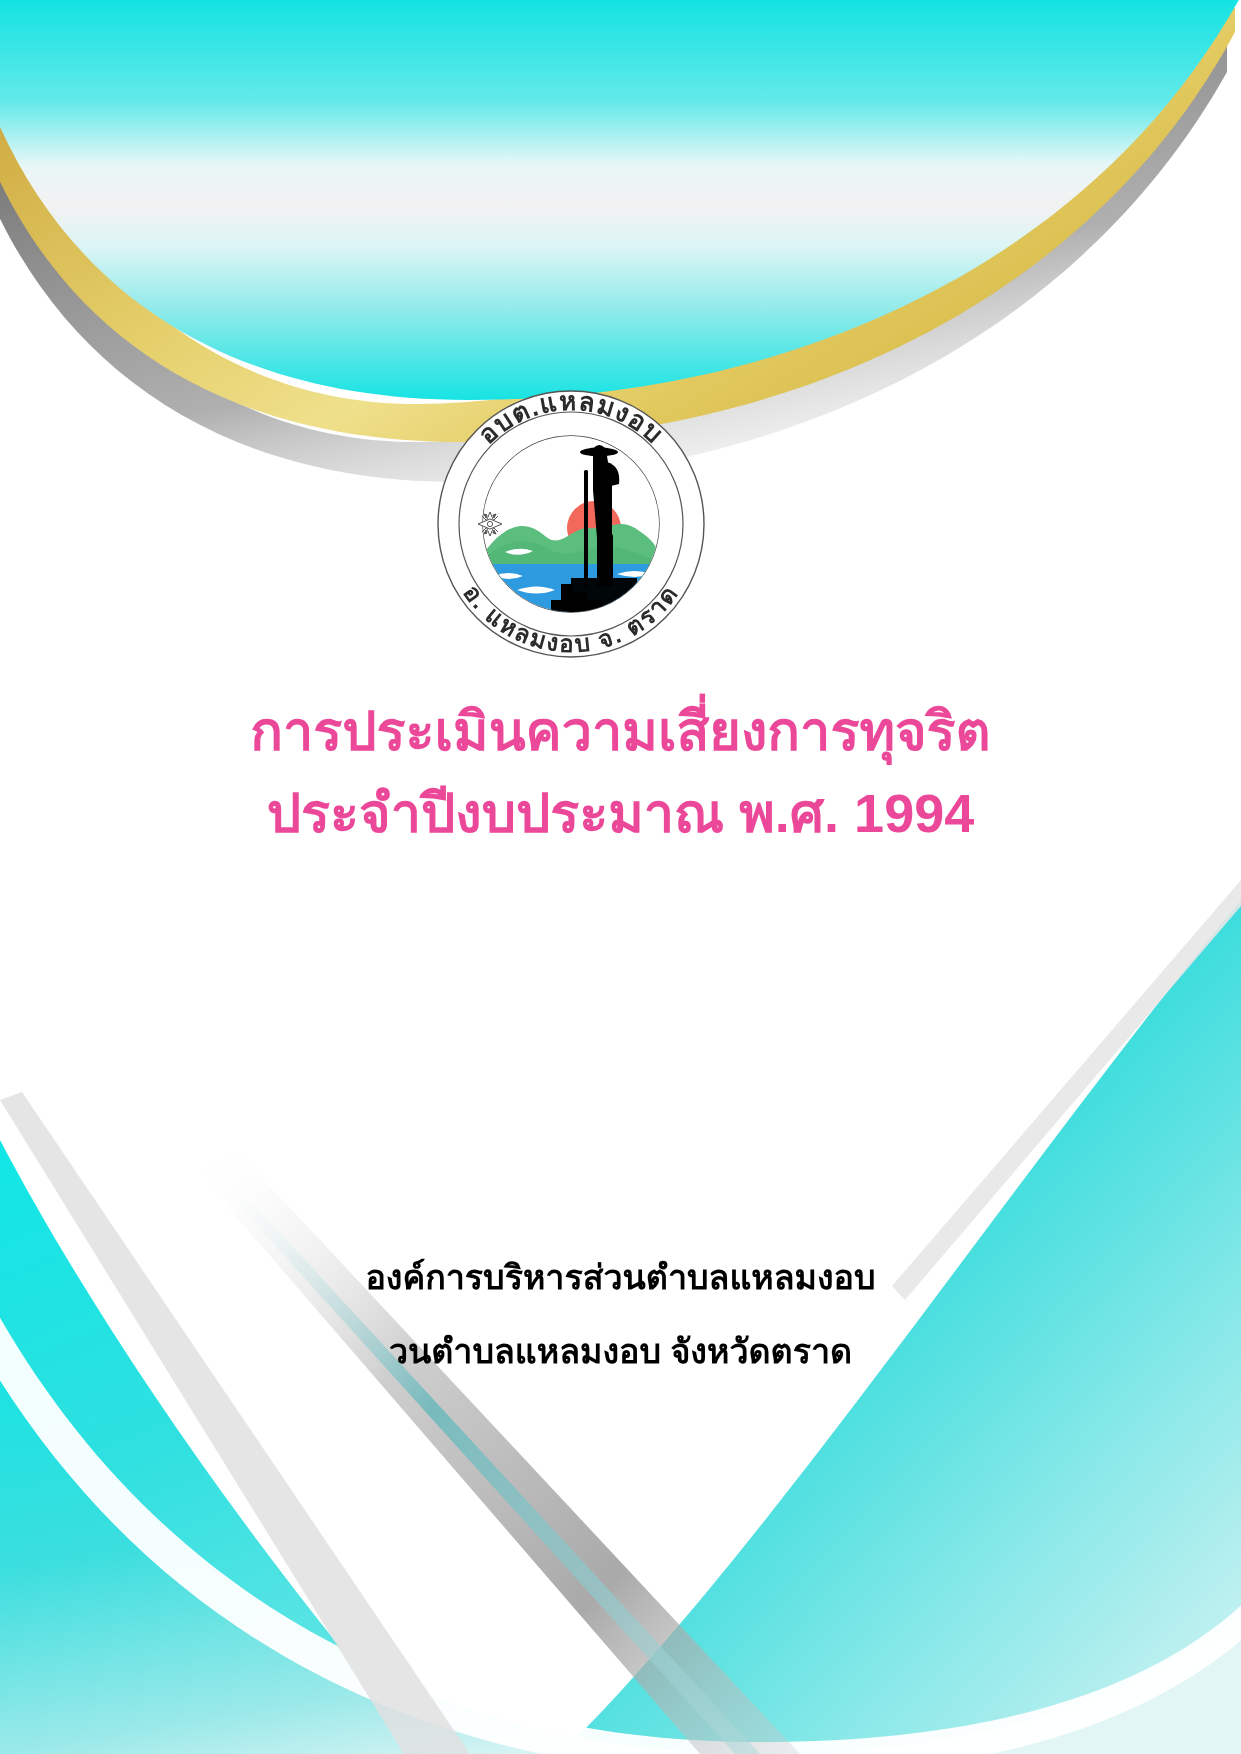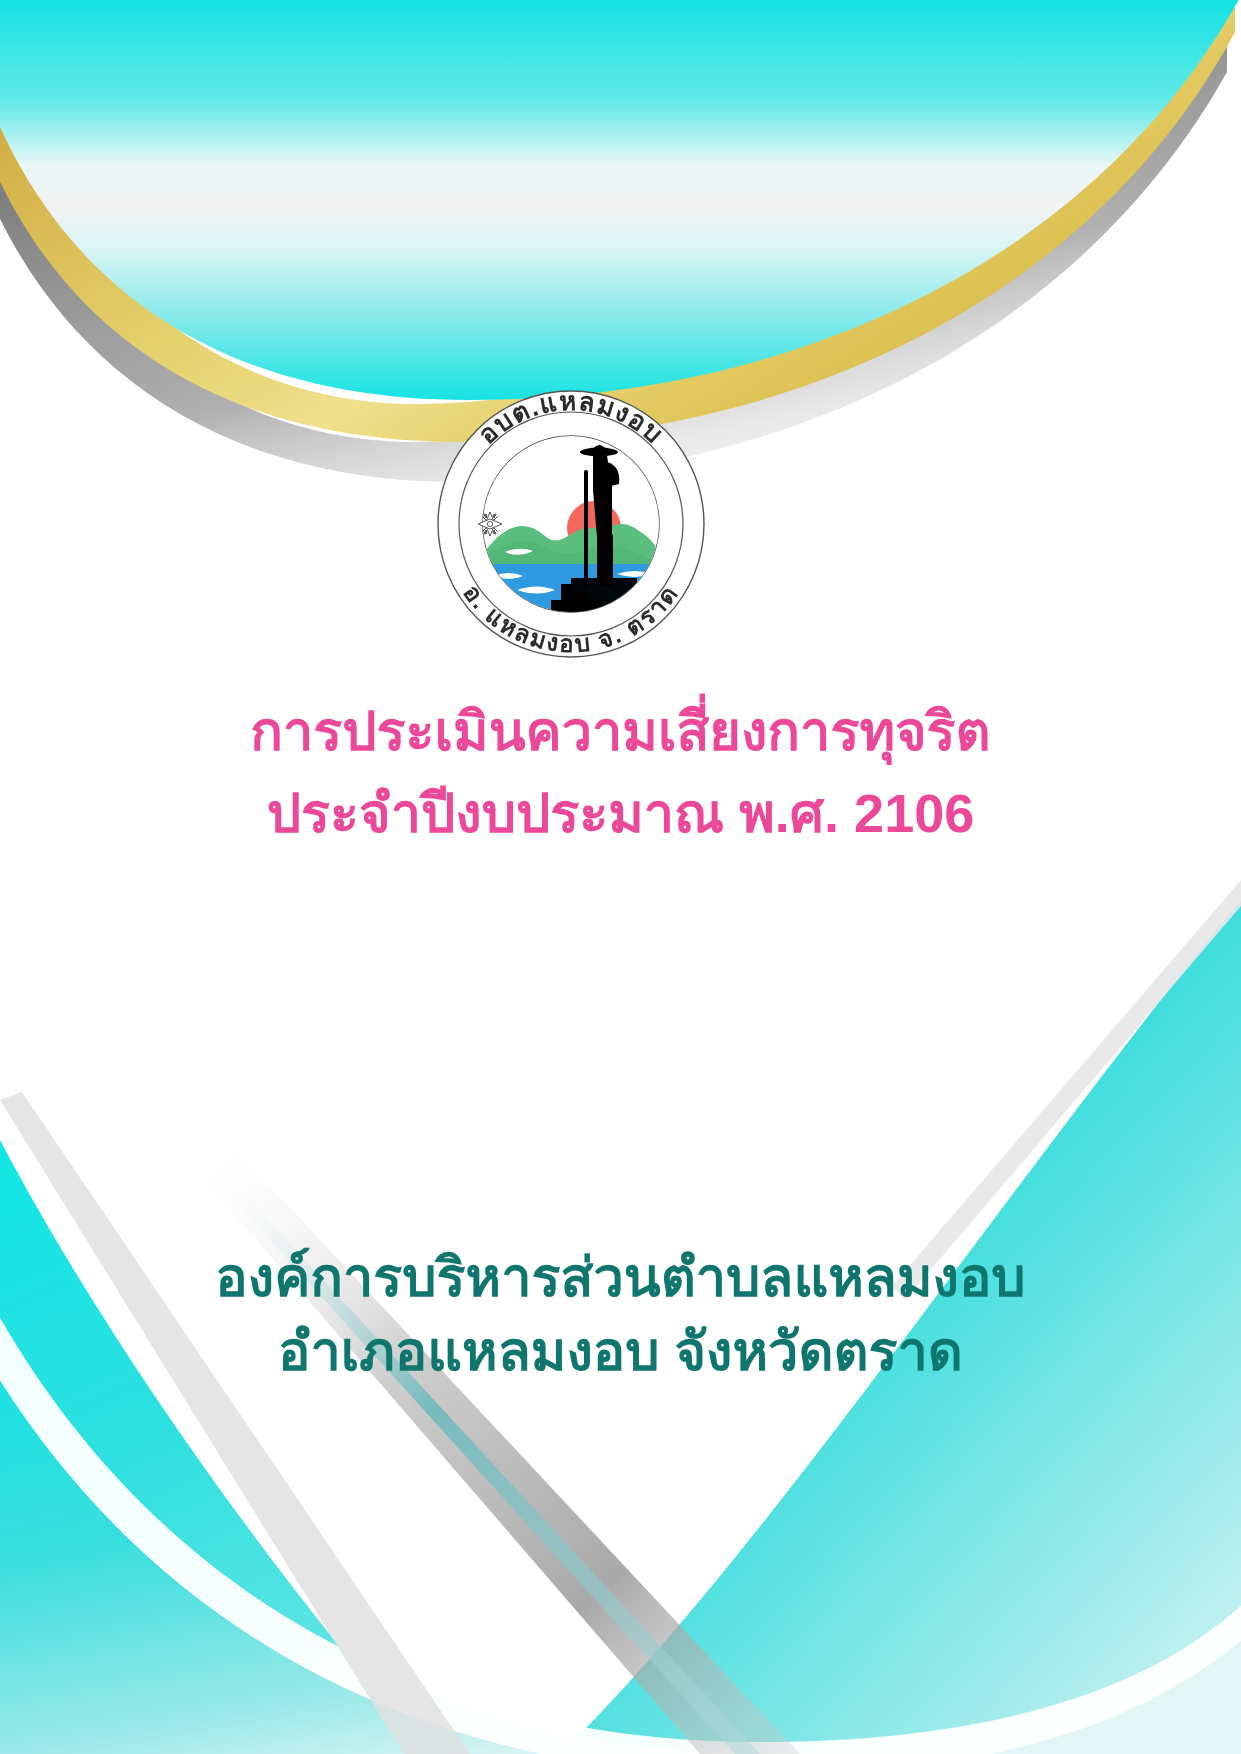--- a/index.html
+++ b/index.html
@@ -54,24 +54,24 @@
   
   #footer-block {
     position:absolute;
     left:0; top:1240px;
     width:1241px;
     text-align:center;
     z-index:6;
   }
   .footer-line {
     display:block;
-    color:#0f766e;
+    color:#000000;
     font-family:"Liberation Sans", sans-serif;
     font-weight:bold;
-    font-size:54px;
+    font-size:34px;
     line-height:74px;
     white-space:nowrap;
   }
 </style>
 </head>
 <body>
 
 <div id="page">
 
   <svg class="deco-svg" viewBox="0 0 1241 1754" preserveAspectRatio="none">
@@ -222,21 +222,21 @@
         <textPath href="#arcTop" startOffset="50%" text-anchor="middle">อบต.แหลมงอบ</textPath>
       </text>
       <text font-family="'Liberation Sans', sans-serif" font-size="24" font-weight="bold" fill="#2B2B2B" letter-spacing="2">
         <textPath href="#arcBot" startOffset="50%" text-anchor="middle">อ. แหลมงอบ จ. ตราด</textPath>
       </text>
     </svg>
   </div>
 
   <div id="title-block">
     <span class="title-line">การประเมินความเสี่ยงการทุจริต</span>
-    <span class="title-line">ประจำปีงบประมาณ พ.ศ. 2106</span>
+    <span class="title-line">ประจำปีงบประมาณ พ.ศ. 1994</span>
   </div>
 
   <div id="footer-block">
     <span class="footer-line">องค์การบริหารส่วนตำบลแหลมงอบ</span>
-    <span class="footer-line">อำเภอแหลมงอบ จังหวัดตราด</span>
+    <span class="footer-line">วนตำบลแหลมงอบ จังหวัดตราด</span>
   </div>
 
 </div>
 
 </body></html>

